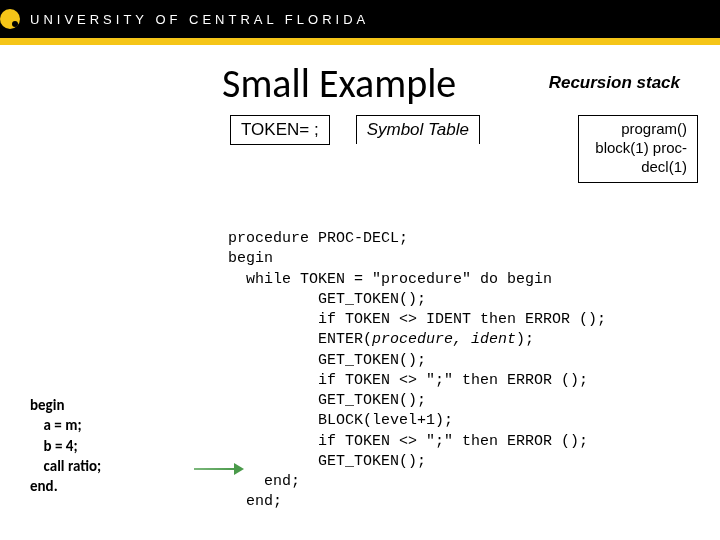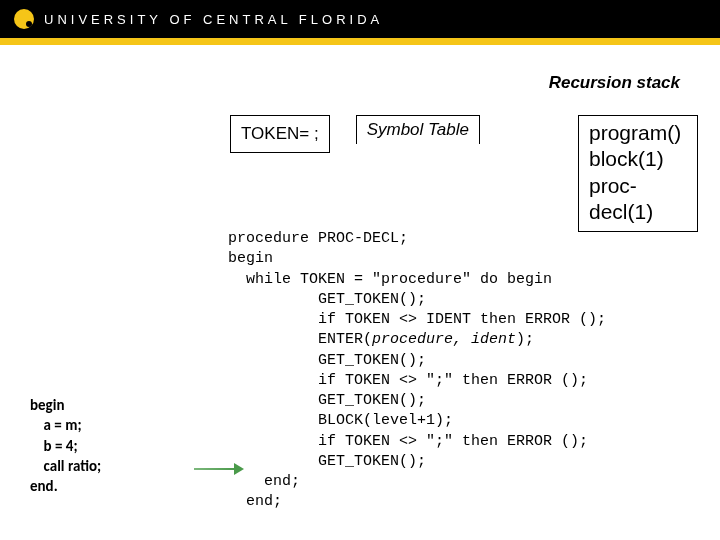--- a/index.html
+++ b/index.html
@@ -9,21 +9,20 @@
     background: #fff;
     font-family: Arial, Helvetica, sans-serif;
     overflow: hidden;
     position: relative;
   }
   .header {
     background: #000;
     height: 38px;
     display: flex;
     align-items: center;
-    padding-left: 14px;
   }
   .logo {
     width: 20px;
     height: 20px;
     background: #f5c518;
     border-radius: 50%;
     margin-right: 10px;
     position: relative;
   }
   .logo::after {
@@ -70,21 +69,21 @@
     position: absolute;
     top: 70px;
     left: 230px;
     display: flex;
     gap: 26px;
   }
   .token-box {
     border: 1.5px solid #000;
     padding: 4px 10px;
     font-size: 17px;
-    height: 38px;
+    height: 30px;
     display: flex;
     align-items: center;
   }
   .sym-col {
     display: flex;
     flex-direction: column;
     gap: 35px;
   }
   .sym-header {
     font-style: italic;
@@ -98,23 +97,24 @@
     padding: 4px 10px 6px 10px;
     border: 1.5px solid #000;
     line-height: 1.25;
   }
   .rec-box {
     position: absolute;
     top: 70px;
     right: 22px;
     border: 1.5px solid #000;
     padding: 4px 10px 6px 10px;
-    font-size: 21px;
+    font-size: 15px;
     line-height: 1.25;
     width: 120px;
+    text-align: right;
   }
   .code-left {
     position: absolute;
     top: 350px;
     left: 30px;
     font-family: "Calibri", Arial, sans-serif;
     font-size: 15px;
     font-weight: bold;
     line-height: 1.35;
     white-space: pre;
@@ -159,20 +159,21 @@
 <body>
 
 <div class="header">
   <div class="logo"></div>
   <div class="univ">UNIVERSITY OF CENTRAL FLORIDA</div>
 </div>
 <div class="gold-bar"></div>
 
 <div class="content">
 
+  <div class="title">Small Example</div>
 
   <div class="recursion-label">Recursion stack</div>
 
   <div class="boxes">
     <div class="token-box">TOKEN= ;</div>
     <div class="sym-col">
       <div class="sym-header">Symbol Table</div>
     </div>
   </div>
 

